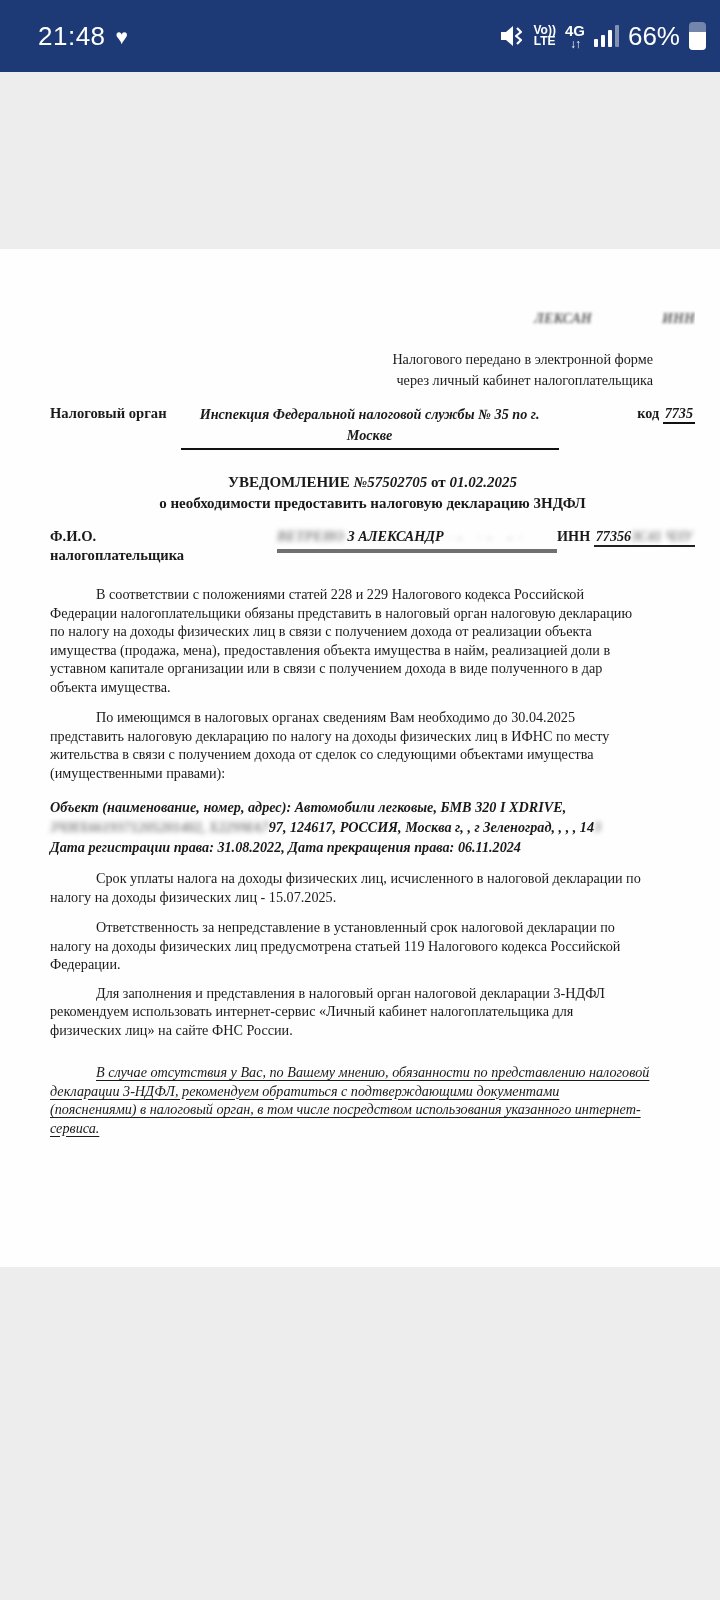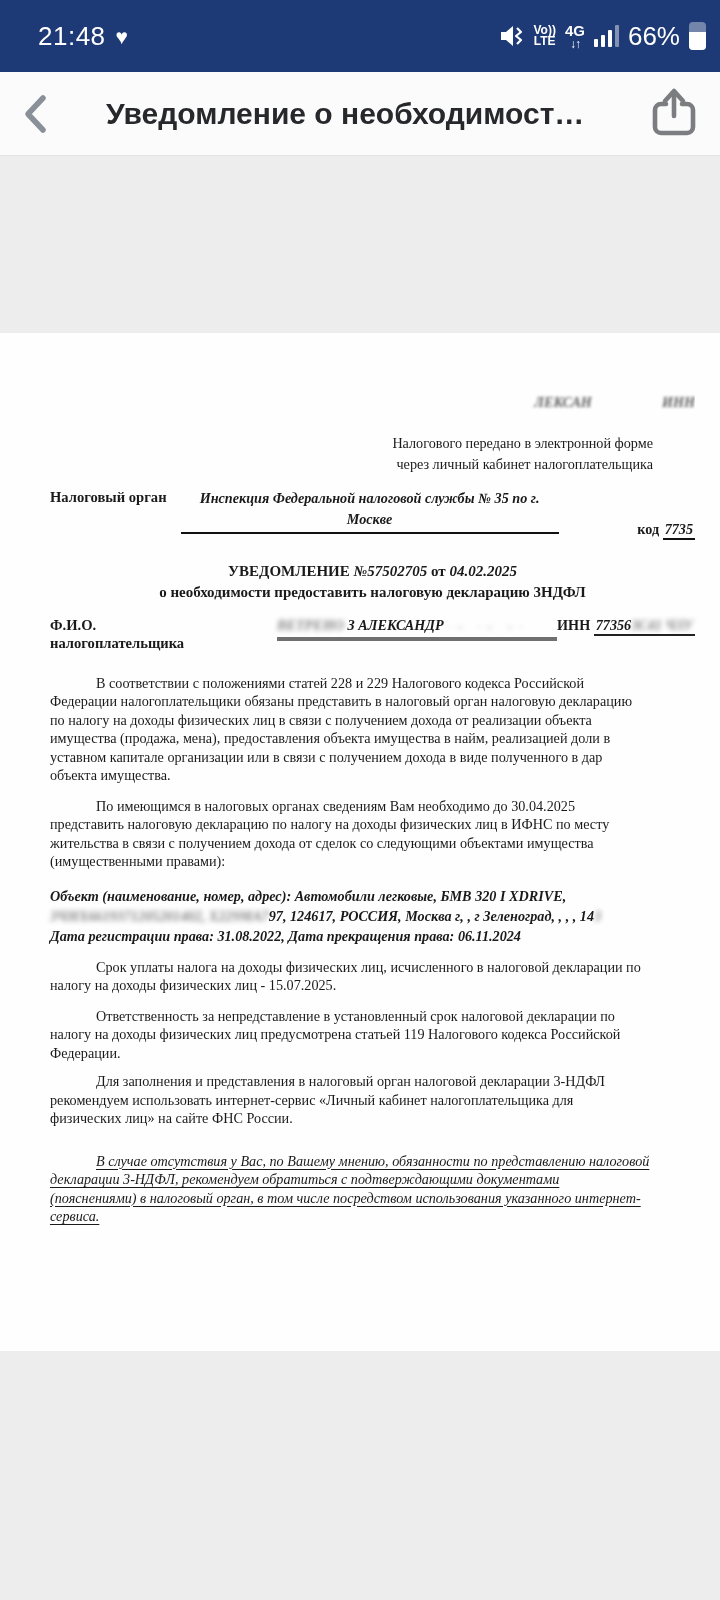--- a/index.html
+++ b/index.html
@@ -57,21 +57,21 @@
     font-weight:bold; font-style:italic; margin-bottom:20px; overflow:hidden;
   }
   .transmission { text-align:right; margin-right:42px; line-height:21px; margin-bottom:13px; }
   .organ-row { display:flex; align-items:flex-start; margin-bottom:22px; }
   .lbl { font-weight:bold; font-size:14.6px; }
   .organ-value {
     width:378px; margin-left:14px; text-align:center;
     font-weight:bold; font-style:italic; line-height:21px;
     border-bottom:2px solid #111; padding-bottom:2px;
   }
-  .organ-code { margin-left:auto; font-weight:bold; white-space:nowrap;margin-top:32px; }
+  .organ-code { margin-left:auto; font-weight:bold; white-space:nowrap; }
   .organ-code .code-val { font-style:italic; border-bottom:2px solid #111; padding:0 2px 1px; }
   .notif-title { text-align:center; font-weight:bold; font-size:15px; line-height:21px; margin-bottom:13px; }
   .notif-title .it { font-style:italic; }
   .fio-row { display:flex; align-items:flex-start; margin-bottom:21px; }
   .fio-name { width:288px; margin-left:48px; border-bottom:4px solid #707070; padding-bottom:2px; }
   .fio-name-line { font-weight:bold; font-style:italic; text-align:right; }
   .fio-smudge { height:13px; text-align:center; font-size:11px; letter-spacing:6px; }
   .inn-block { margin-left:auto; font-weight:bold; white-space:nowrap; }
   .inn-val { font-style:italic; border-bottom:2px solid #222; padding:0 2px 1px; }
   .para { text-indent:46px; margin-bottom:12px; }
@@ -109,35 +109,20 @@
           <i></i>
           <i></i>
         </span>
       <span class="sb-batt-pct">66%</span>
       <span class="sb-battery">
           <i></i>
         </span>
     </div>
   </div>
 
-  <div class="app-header">
-    <div class="hdr-back">
-      <svg width="26" height="40" viewBox="0 0 26 40">
-        <polyline points="21,4 6,20 21,36" fill="none" stroke="#8a9097" stroke-width="5.5" stroke-linecap="round" stroke-linejoin="round"></polyline>
-      </svg>
-    </div>
-    <div class="hdr-title">Уведомление о необходимост…</div>
-    <div class="hdr-share">
-      <svg width="52" height="56" viewBox="0 0 52 56">
-        <path d="M18 18 h-5 a6 6 0 0 0 -6 6 v17 a6 6 0 0 0 6 6 h26 a6 6 0 0 0 6 -6 v-17 a6 6 0 0 0 -6 -6 h-5" fill="none" stroke="#7b7d80" stroke-width="4.6" stroke-linecap="round"></path>
-        <line x1="26" y1="8" x2="26" y2="30" stroke="#7b7d80" stroke-width="4.6" stroke-linecap="round"></line>
-        <polyline points="17,15 26,5 35,15" fill="none" stroke="#7b7d80" stroke-width="4.6" stroke-linecap="round" stroke-linejoin="round"></polyline>
-      </svg>
-    </div>
-  </div>
 
   <div class="viewer">
     <div class="page">
 
       <div class="cutoff-row">
         <span class="redacted-light">ЛЕКСАН</span>
         <span class="redacted-light">ИНН</span>
       </div>
 
       <div class="transmission pre">Налогового передано в электронной форме
@@ -150,21 +135,21 @@
         <span class="organ-code">
           <span>код</span>
           <span class="code-val">7735</span>
         </span>
       </div>
 
       <div class="notif-title">
         <span>УВЕДОМЛЕНИЕ</span>
         <span class="it">№57502705</span>
         <span>от</span>
-        <span class="it">04.02.2025</span><br>
+        <span class="it">01.02.2025</span><br>
         <span>о необходимости предоставить налоговую декларацию 3НДФЛ</span>
       </div>
 
       <div class="fio-row">
         <span class="lbl">Ф.И.О. налогоплательщика</span>
         <span class="fio-name">
           <span class="fio-name-line">
             <span class="redacted">ВЕТРЕНО</span>
             <span>З АЛЕКСАНДР</span>
           </span>

